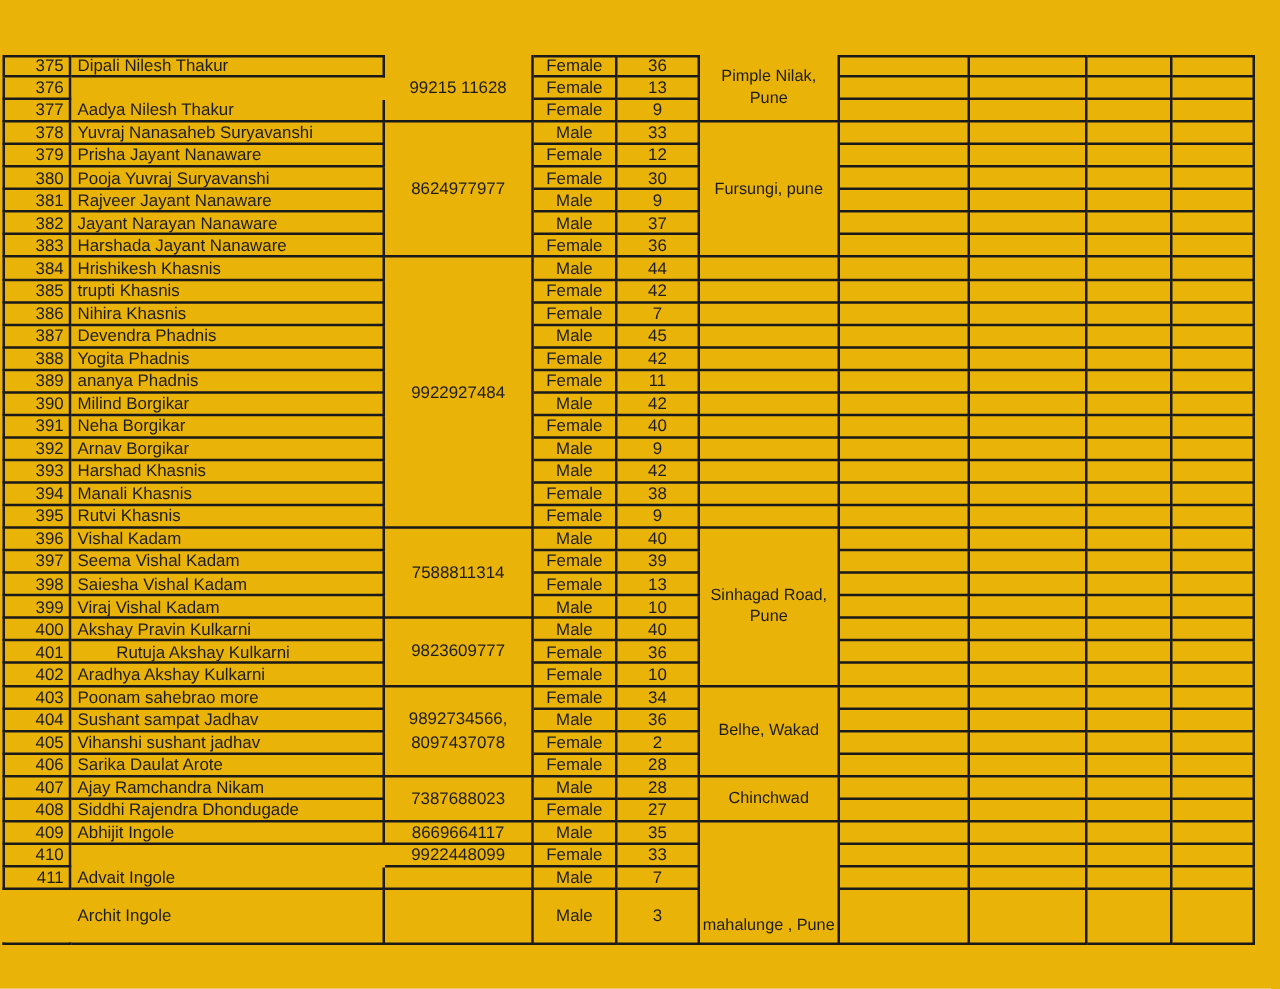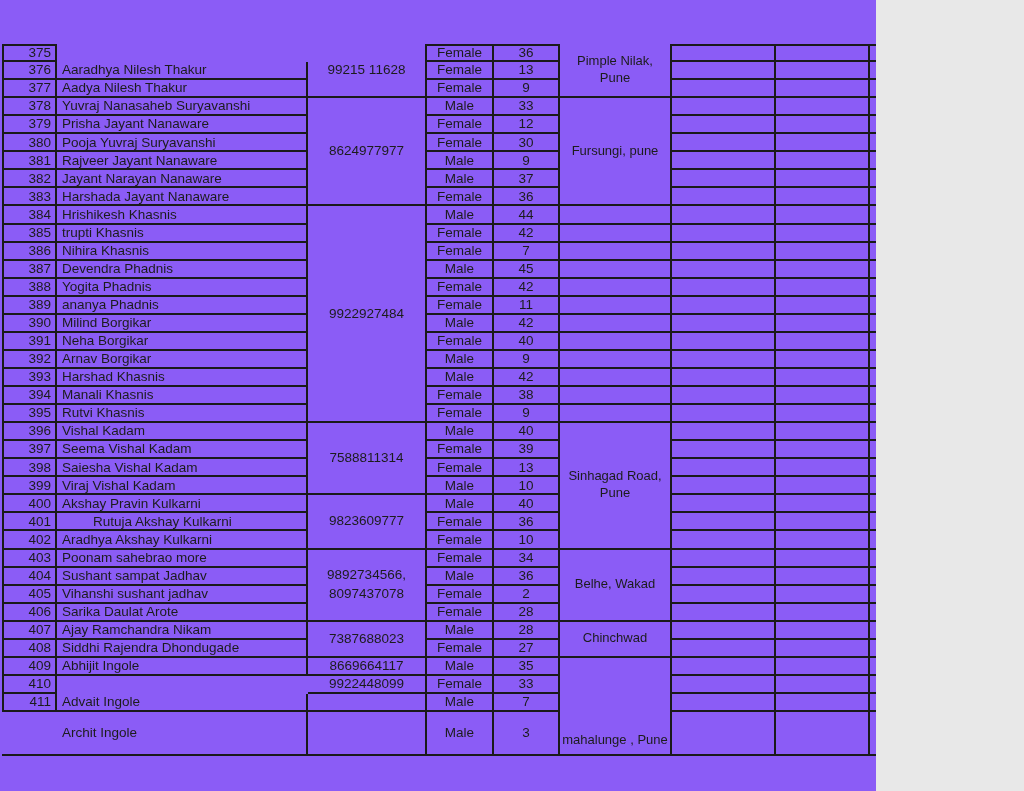--- a/index.html
+++ b/index.html
@@ -1,20 +1,20 @@
 <!DOCTYPE html>
 <html><head>
 <meta charset="utf-8">
 <style>
   html, body { margin: 0; padding: 0; background: #e8e8e8; }
   .page {
     position: relative;
-    width: 876px;
+    width: 1024px;
     height: 791px;
-    background: #8b5cf6;
+    background: #eab308;
     font-family: "Liberation Sans", sans-serif;
     color: #1c1c1c;
     overflow: hidden;
   }
   .sheet {
     position: absolute;
     left: 2px;
     top: 44px;
     width: 1002px;
     height: 712px;
@@ -47,28 +47,28 @@
     padding: 0 1px;
   }
   .cell.vbottom { align-items: flex-end; padding-bottom: 5px; }
 </style>
 </head>
 <body>
 
 <div class="page">
   <div class="sheet" id="sheet">
       <div class="cell sr bl bt" style="grid-area: 1 / 1 / span 1;">375</div>
+      <div class="cell name bt" style="grid-area: 1 / 2 / span 1;">Dipali Nilesh Thakur</div>
       <div class="cell  bt" style="grid-area: 1 / 4 / span 1;">Female</div>
       <div class="cell  bt" style="grid-area: 1 / 5 / span 1;">36</div>
       <div class="cell bt" style="grid-area: 1 / 7 / span 1;"></div>
       <div class="cell bt" style="grid-area: 1 / 8 / span 1;"></div>
       <div class="cell bt" style="grid-area: 1 / 9 / span 1;"></div>
       <div class="cell bt" style="grid-area: 1 / 10 / span 1;"></div>
       <div class="cell sr bl" style="grid-area: 2 / 1 / span 1;">376</div>
-      <div class="cell name" style="grid-area: 2 / 2 / span 1;">Aaradhya Nilesh Thakur</div>
       <div class="cell" style="grid-area: 2 / 4 / span 1;">Female</div>
       <div class="cell" style="grid-area: 2 / 5 / span 1;">13</div>
       <div class="cell" style="grid-area: 2 / 7 / span 1;"></div>
       <div class="cell" style="grid-area: 2 / 8 / span 1;"></div>
       <div class="cell" style="grid-area: 2 / 9 / span 1;"></div>
       <div class="cell" style="grid-area: 2 / 10 / span 1;"></div>
       <div class="cell sr bl" style="grid-area: 3 / 1 / span 1;">377</div>
       <div class="cell name" style="grid-area: 3 / 2 / span 1;">Aadya Nilesh Thakur</div>
       <div class="cell" style="grid-area: 3 / 4 / span 1;">Female</div>
       <div class="cell" style="grid-area: 3 / 5 / span 1;">9</div>

